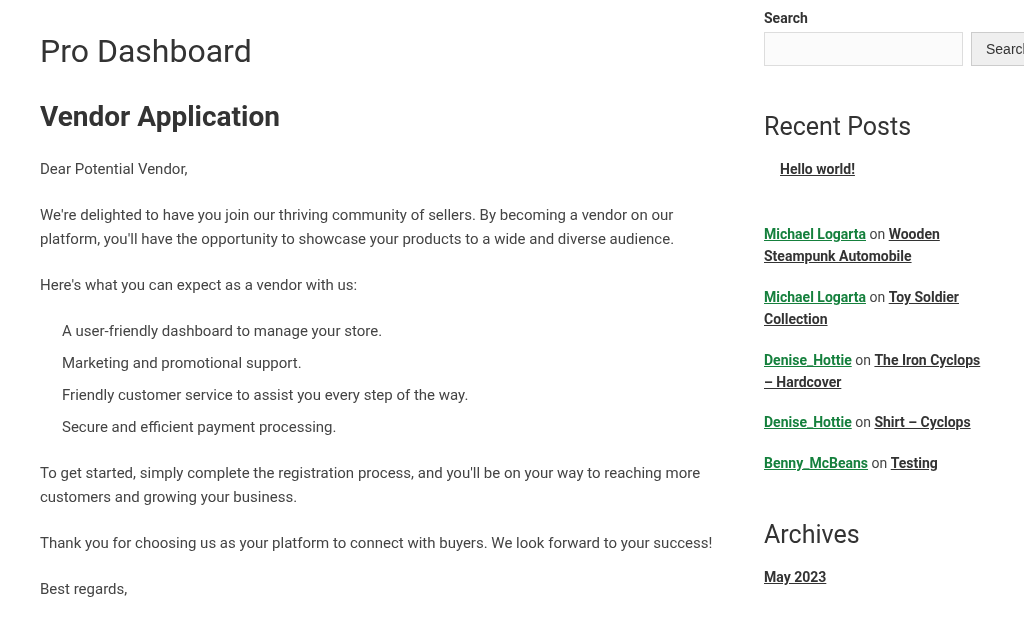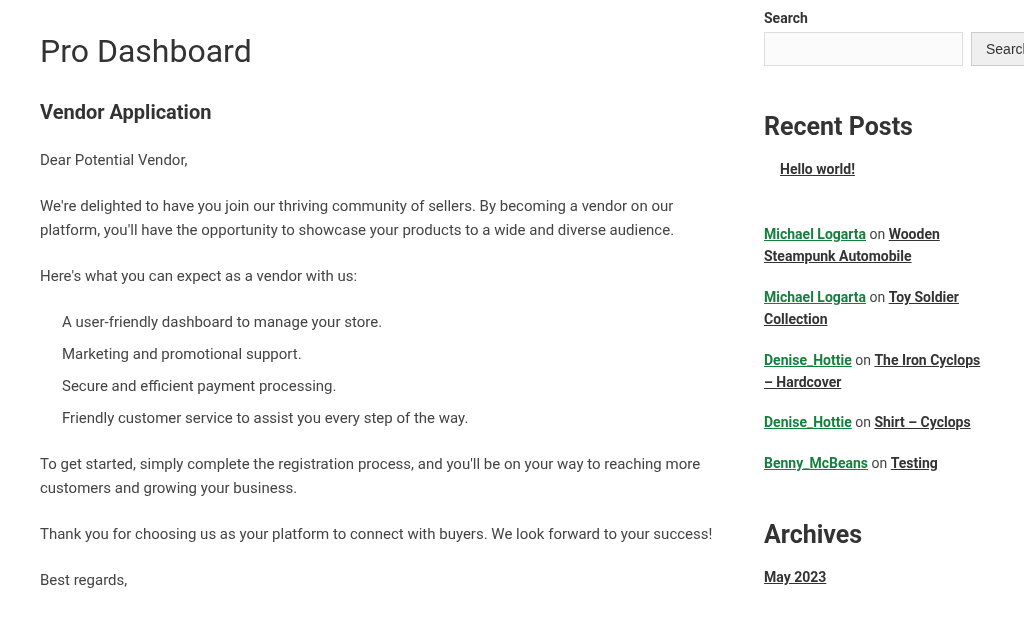--- a/index.html
+++ b/index.html
@@ -24,21 +24,21 @@
       flex-shrink: 0;
     }
     h1.page-title {
       font-size: 32px;
       font-weight: 400;
       color: #333;
       margin-top: 22px;
       margin-bottom: 30px;
     }
     h2.section-heading {
-      font-size: 20px;
+      font-size: 28px;
       font-weight: 700;
       color: #333;
       margin-bottom: 24px;
     }
     .content-paragraph {
       font-size: 15px;
       line-height: 1.6;
       color: #444;
       margin-bottom: 22px;
     }
@@ -77,21 +77,21 @@
       border: 1px solid #ccc;
       background: #efefef;
       padding: 6px 14px;
       font-size: 14px;
       color: #333;
       cursor: pointer;
       height: 34px;
     }
     .widget-heading {
       font-size: 25px;
-      font-weight: 700;
+      font-weight: 400;
       color: #333;
       margin-bottom: 20px;
     }
     .widget-block {
       margin-bottom: 46px;
     }
     .post-link {
       display: block;
       font-size: 14px;
       font-weight: 700;
@@ -135,22 +135,22 @@
 
 <div class="main-content">
   <h1 class="page-title">Pro Dashboard</h1>
   <h2 class="section-heading">Vendor Application</h2>
   <p class="content-paragraph">Dear Potential Vendor,</p>
   <p class="content-paragraph">We're delighted to have you join our thriving community of sellers. By becoming a vendor on our platform, you'll have the opportunity to showcase your products to a wide and diverse audience.</p>
   <p class="content-paragraph">Here's what you can expect as a vendor with us:</p>
   <ul class="content-list">
     <li>A user-friendly dashboard to manage your store.</li>
     <li>Marketing and promotional support.</li>
+    <li>Friendly customer service to assist you every step of the way.</li>
     <li>Secure and efficient payment processing.</li>
-    <li>Friendly customer service to assist you every step of the way.</li>
   </ul>
   <p class="content-paragraph">To get started, simply complete the registration process, and you'll be on your way to reaching more customers and growing your business.</p>
   <p class="content-paragraph">Thank you for choosing us as your platform to connect with buyers. We look forward to your success!</p>
   <p class="content-paragraph">Best regards,</p>
 
 </div>
 
 <aside class="sidebar">
   <div class="widget-block">
     <label class="search-label">Search</label>

